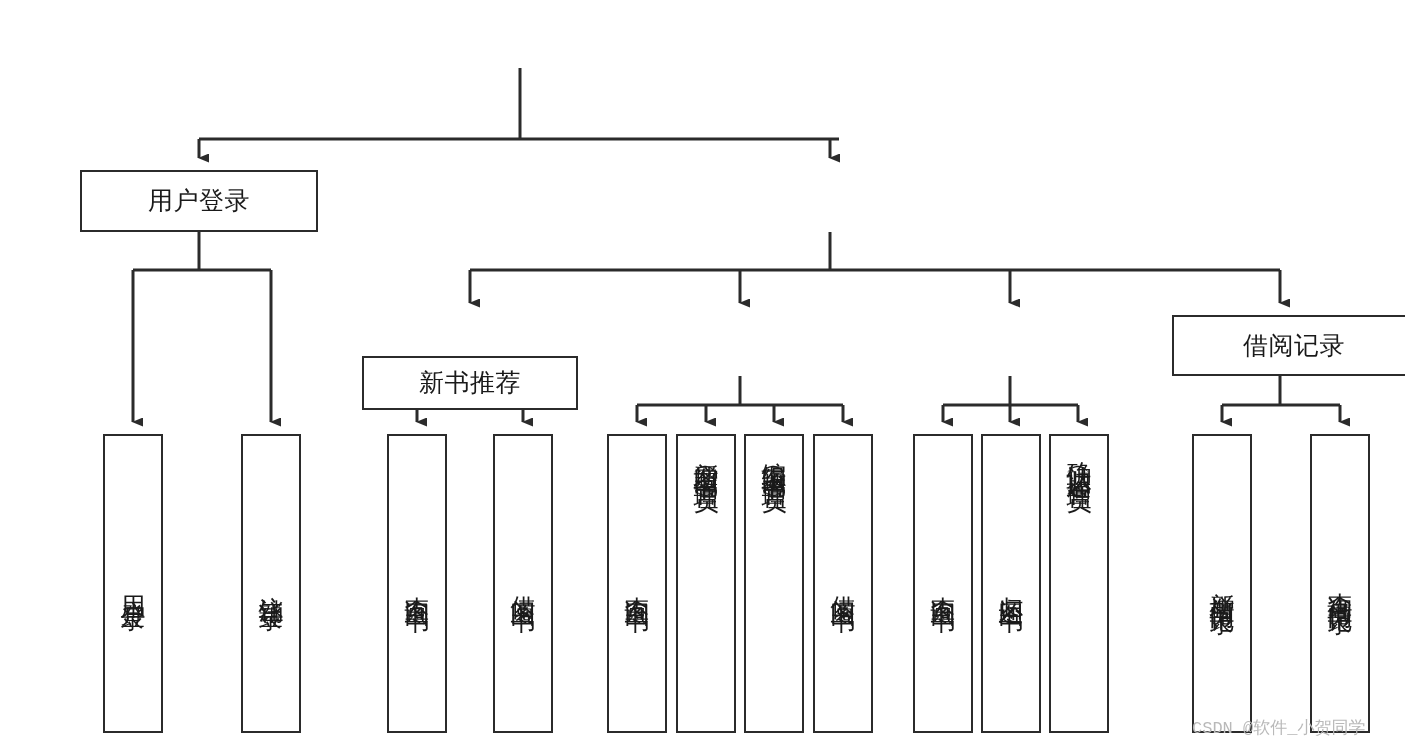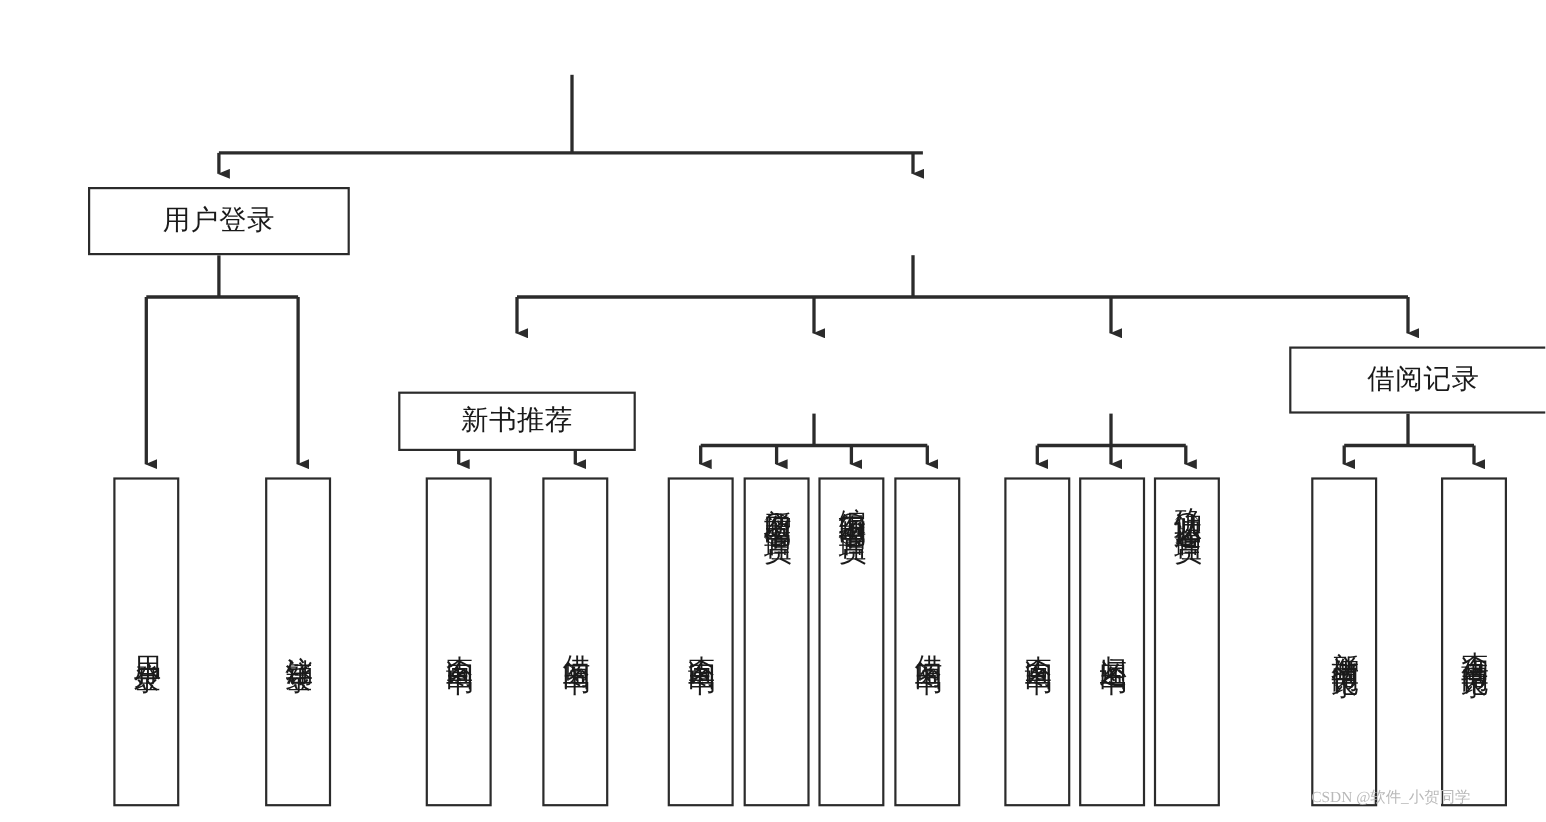--- a/index.html
+++ b/index.html
@@ -64,22 +64,22 @@
     line-height: 1;
   }
   
   .node.vert.mid {
     align-items: center;
     padding-top: 0;
   }
   .watermark {
     position: absolute;
     color: #b9b9b9;
-    font-size: 14px;
-    font-family: Liberation Serif, serif;
+    font-size: 17px;
+    font-family: Liberation Mono, monospace;
     white-space: nowrap;
     user-select: none;
   }
 </style>
 </head>
 <body>
 
 <div id="diagram-root">
 
   <svg class="edges" viewBox="0 0 1405 747">

